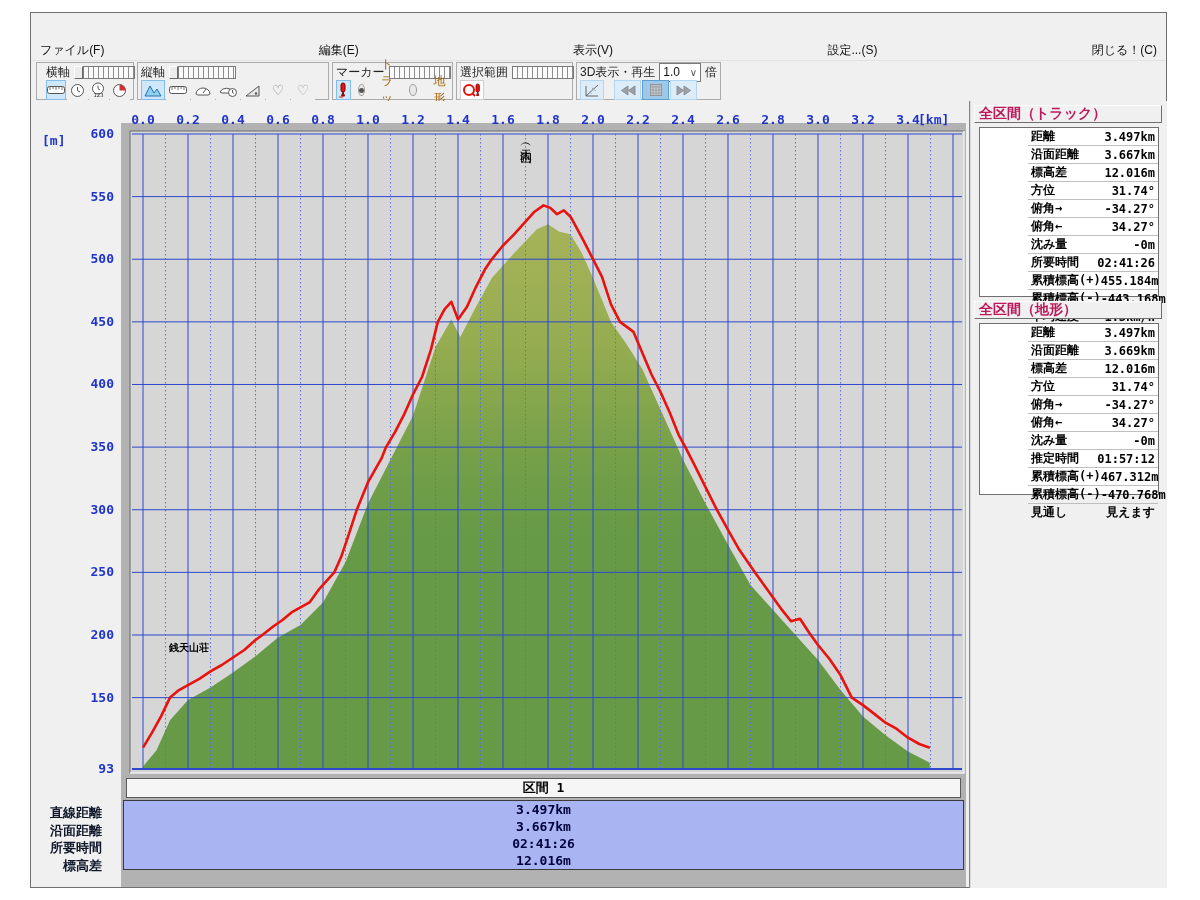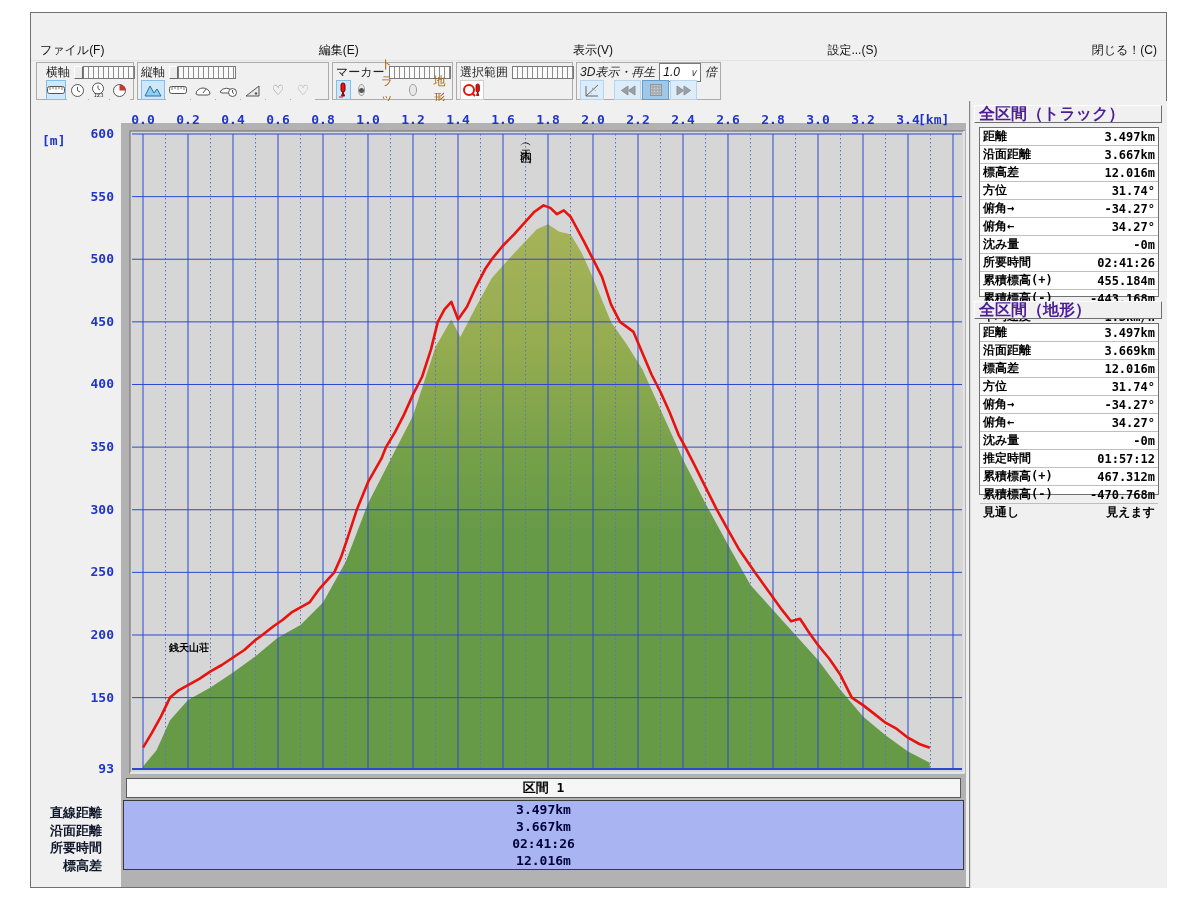--- a/index.html
+++ b/index.html
@@ -54,27 +54,27 @@
     border:1px solid #3a3a3a;display:flex;flex-direction:column;}
   .sec-val{flex:1;display:flex;align-items:center;justify-content:center;font-size:13px;
     font-weight:bold;color:#00003a;font-family:"DejaVu Sans Mono",monospace;}
   .sec-labels{position:absolute;left:0;top:697px;width:84px;height:80px;}
   .sec-label{position:absolute;right:16px;width:84px;text-align:right;font-size:13px;font-weight:bold;
     color:#0f172a;font-family:"DejaVu Sans Mono",monospace;white-space:nowrap;}
   
   .rpanel{position:absolute;left:938px;top:88px;width:198px;height:787px;background:#f0f0f0;
     border-left:2px groove #dadada;}
   .ptitle{position:absolute;left:3px;width:188px;height:18px;background:#f0f0f0;
-    border:1px solid;border-color:#fdfdfd #6f6f6f #6f6f6f #fdfdfd;font-size:16px;color:#4c1d95;
+    border:1px solid;border-color:#fdfdfd #6f6f6f #6f6f6f #fdfdfd;font-size:14px;color:#be185d;
     display:flex;align-items:center;padding:0 4px;font-weight:bold;}
   .ptable{position:absolute;left:8px;width:180px;background:#fff;border:1px solid #6f6f6f;
     display:flex;flex-direction:column;}
   .prow{flex:1;display:flex;align-items:center;justify-content:space-between;
     border-bottom:1px solid #bfbfbf;padding:0 3px;font-size:12px;font-weight:bold;color:#000;
-    font-family:"DejaVu Sans Mono",monospace;white-space:nowrap;}
+    font-family:"DejaVu Sans Mono",monospace;white-space:nowrap;margin-left:48px;}
   .prow:last-child{border-bottom:none;}
 </style>
 </head>
 <body>
 
 <div class="window">
 
 
   <div class="menubar" id="menubar">
       <div class="menu-item">ファイル(F)</div>
@@ -211,21 +211,21 @@
           <svg width="20" height="16" viewBox="0 0 20 16">
             <circle cx="7" cy="8" r="5" fill="none" stroke="#e8120f" stroke-width="2"></circle>
             <path d="M10 11l3 3" stroke="#e8120f" stroke-width="2"></path>
             <rect x="14" y="2" width="3.4" height="8" rx="1.6" fill="#e8120f" stroke="#7a0000" stroke-width="0.8"></rect>
             <path d="M15.7 10l-1.2 3.5h2.4Z" fill="#e8120f" stroke="#7a0000" stroke-width="0.8"></path>
           </svg>
         </div>
       </div>
     </div>
 
-    <div class="tgroup" style="left:545px;width:145px;font-style:italic;">
+    <div class="tgroup" style="left:545px;width:145px;">
       <div class="trow1">
         <span>3D表示・再生</span>
         <span class="combo">
           <span>1.0</span>
           <span class="chev">∨</span>
         </span>
         <span>倍</span>
       </div>
       <div class="trow2">
         <div class="tbtn blue">

